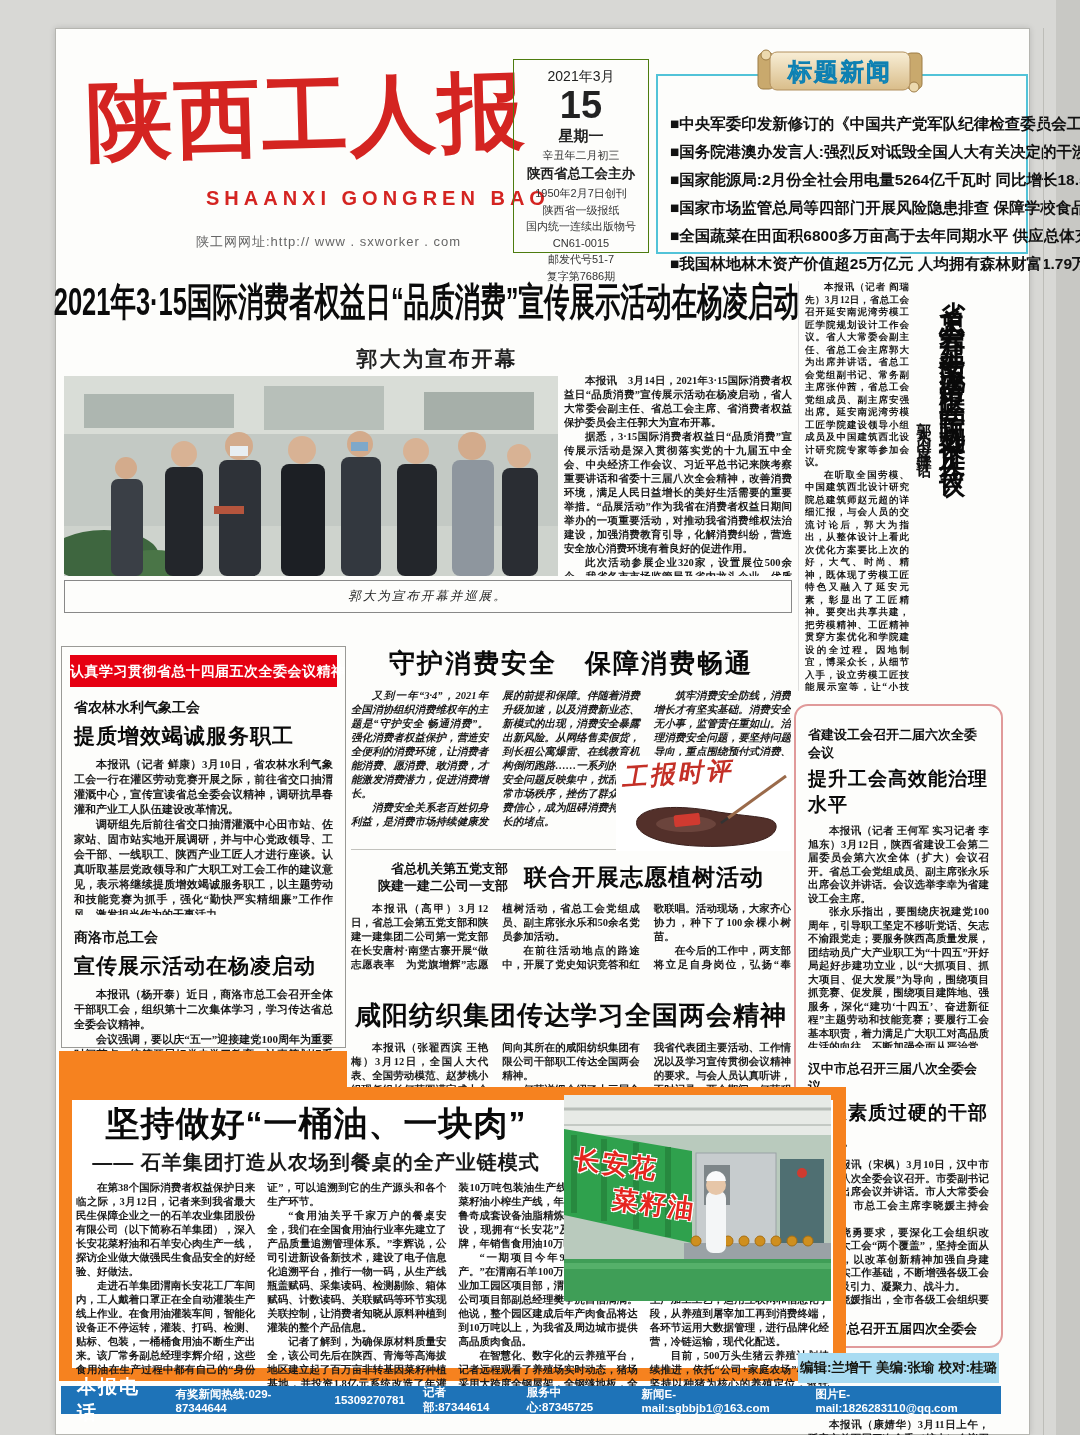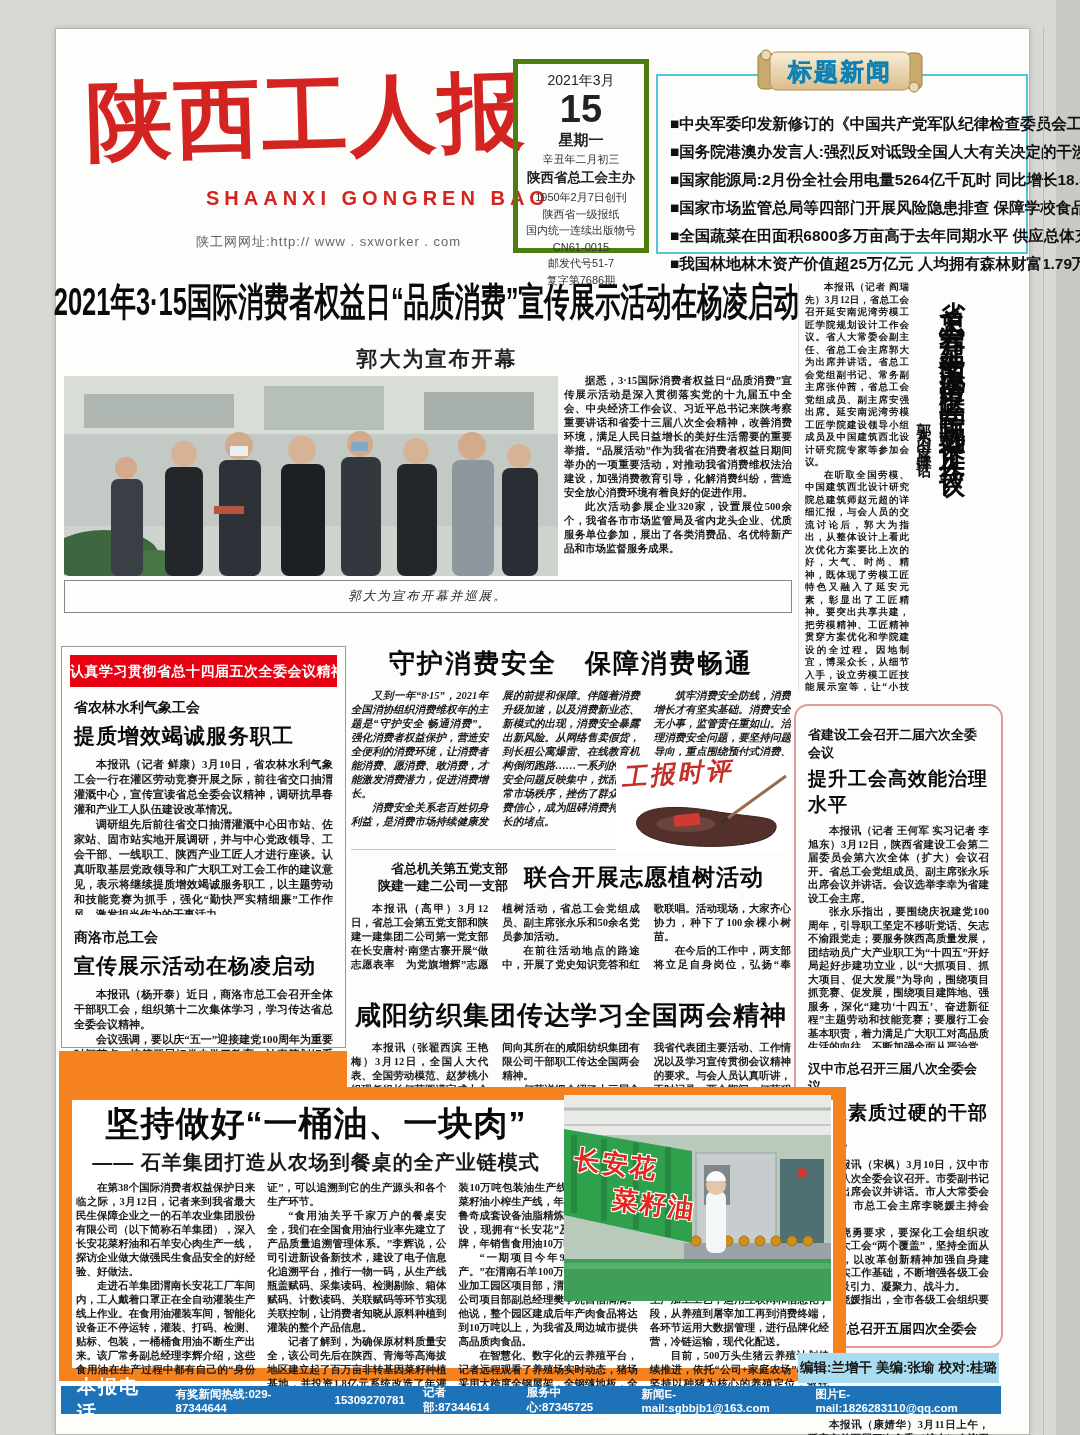--- a/index.html
+++ b/index.html
@@ -8,21 +8,21 @@
   .sans{font-family:"Liberation Sans","DejaVu Sans",sans-serif;}
   .serif{font-family:"Liberation Serif","DejaVu Serif",serif;}
   .page{left:55px;top:28px;width:975px;height:1407px;background:#fdfdfb;border:1px solid #b5b5b0;box-shadow:0 0 6px rgba(0,0,0,.15);}
   .edgeline{left:1043px;top:28px;width:1px;height:1407px;background:#bdbdb8;}
   .rightband{left:1056px;top:0;width:24px;height:1435px;background:#c8c8c4;}
   
   .mast-title{font-size:86px;font-weight:bold;color:#d42421;letter-spacing:2px;transform:rotate(-1.5deg);font-family:"DejaVu Serif","Liberation Serif",serif;white-space:nowrap;}
   .mast-en{font-size:20px;font-weight:bold;color:#d42421;letter-spacing:5px;}
   .mast-url{font-size:13px;color:#666;letter-spacing:1px;}
   
-  .datebox{border:5px solid #4d7c0f;text-align:center;color:#222;padding-top:8px;}
+  .datebox{border:1px solid #4d7c0f;text-align:center;color:#222;padding-top:8px;}
   .datebox div{line-height:16.5px;}
   .d-ym{font-size:14px;}
   .d-day{font-size:38px;font-weight:bold;line-height:40px !important;}
   .d-week{font-size:15px;font-weight:bold;line-height:22px !important;}
   .d-small{font-size:11px;color:#333;}
   .d-org{font-size:13.5px;font-weight:bold;line-height:22px !important;}
   
   .newsbox{border:2px solid #52c3d8;}
   .news-items{padding:12px 10px 0 12px;}
   .news-items div{font-size:15.5px;font-weight:bold;color:#111;line-height:28px;white-space:nowrap;letter-spacing:0;}
@@ -154,20 +154,21 @@
         <circle cx="455" cy="80" r="12" fill="#d8b294"></circle>
           <rect x="438" y="92" width="36" height="108" rx="8" fill="#2a2d33"></rect>
         <circle cx="62" cy="92" r="11" fill="#d3ab8c"></circle>
           <rect x="47" y="103" width="32" height="97" rx="7" fill="#3a3f46"></rect>
         <rect x="150" y="130" width="30" height="8" fill="#b5553d"></rect>
       </g>
     </svg>
   </div>
 
   <div class="abs serif bodytxt" style="left:508px;top:345px;width:228px;height:202px;">
+    <p>本报讯　3月14日，2021年3·15国际消费者权益日“品质消费”宣传展示活动在杨凌启动，省人大常委会副主任、省总工会主席、省消费者权益保护委员会主任郭大为宣布开幕。</p>
     <p>据悉，3·15国际消费者权益日“品质消费”宣传展示活动是深入贯彻落实党的十九届五中全会、中央经济工作会议、习近平总书记来陕考察重要讲话和省委十三届八次全会精神，改善消费环境，满足人民日益增长的美好生活需要的重要举措。“品展活动”作为我省在消费者权益日期间举办的一项重要活动，对推动我省消费维权法治建设，加强消费教育引导，化解消费纠纷，营造安全放心消费环境有着良好的促进作用。</p>
     <p>此次活动参展企业320家，设置展位500余个，我省各市市场监管局及省内龙头企业、优质服务单位参加，展出了各类消费品、名优特新产品和市场监督服务成果。</p>
 
   </div>
 
   <div class="abs caption-bar" style="left:8px;top:551px;width:728px;height:33px;">
     <span class="caption-txt serif">郭大为宣布开幕并巡展。</span>
   </div>
 
   <div class="abs vstory" style="left:742px;top:252px;width:205px;height:410px;padding-left:6px;">
@@ -193,21 +194,21 @@
       <div class="serif bodytxt sm-body" style="height:128px;">
         <p>本报讯（杨开泰）近日，商洛市总工会召开全体干部职工会，组织第十二次集体学习，学习传达省总全委会议精神。</p>
         <p>会议强调，要以庆“五一”迎接建党100周年为重要时间节点，统筹开展好党史学习教育，认真策划好系列庆祝活动，创新方法举措，加强和改进新时代产业工人队伍思想政治工作，强化思想政治引领，教育职工听党话、跟党走，不断巩固党的执政基础。要对标对表，分解每一项工作任务，落实到领导和具体人员，推动工作落实落地落细。</p>
       </div>
     </div>
   </div>
 
   <div class="abs" style="left:295px;top:617px;width:440px;height:440px;">
     <div class="comm-head sans">守护消费安全　保障消费畅通</div>
     <div class="comm-body serif bodytxt" style="margin-top:8px;position:relative;">
-      <p>又到一年“8·15”，2021年全国消协组织消费维权年的主题是“守护安全 畅通消费”。强化消费者权益保护，营造安全便利的消费环境，让消费者能消费、愿消费、敢消费，才能激发消费潜力，促进消费增长。</p>
+      <p>又到一年“3·4”，2021年全国消协组织消费维权年的主题是“守护安全 畅通消费”。强化消费者权益保护，营造安全便利的消费环境，让消费者能消费、愿消费、敢消费，才能激发消费潜力，促进消费增长。</p>
       <p>消费安全关系老百姓切身利益，是消费市场持续健康发展的前提和保障。伴随着消费升级加速，以及消费新业态、新模式的出现，消费安全暴露出新风险。从网络售卖假货，到长租公寓爆雷、在线教育机构倒闭跑路……一系列的消费安全问题反映集中，扰乱了正常市场秩序，挫伤了群众的消费信心，成为阻碍消费持续增长的堵点。</p>
       <p>筑牢消费安全防线，消费增长才有坚实基础。消费安全无小事，监管责任重如山。治理消费安全问题，要坚持问题导向，重点围绕预付式消费、个人信息保护、汽车消费维权等诉求急迫的难点，切实抓住共享式消费、在线教育培训、长租公寓、直播带货等热点，做好消费维权舆情监测分析，建立健全高效便捷的投诉举报处理和反馈机制，不断推进消费规则完善，构建规范的消费环境。与此同时，广大消费者也需加强对消费安全知识的学习，提升消费安全意识和防范能力，积极推动消费安全协同共治。</p>
 
     </div>
     <div class="abs" style="right:0;top:110px;width:175px;height:95px;background:#fff;">
       <svg width="175" height="95" viewBox="0 0 175 95">
         <text x="6" y="30" font-size="25" font-weight="bold" font-style="italic" fill="#c43027" letter-spacing="3" transform="rotate(-4 6 30)" font-family="DejaVu Serif, Liberation Serif, serif">工报时评</text>
         <path d="M22,62 C32,48 72,50 102,56 C142,62 162,60 160,72 C158,86 120,92 80,90 C40,88 14,76 22,62 Z" fill="#53302a" stroke="#3a1f1c"></path>
         <ellipse cx="70" cy="68" rx="30" ry="8" fill="#6b443c"></ellipse>
         <rect x="58" y="58" width="26" height="12" rx="2" fill="#d03a30" transform="rotate(-6 71 64)"></rect>

